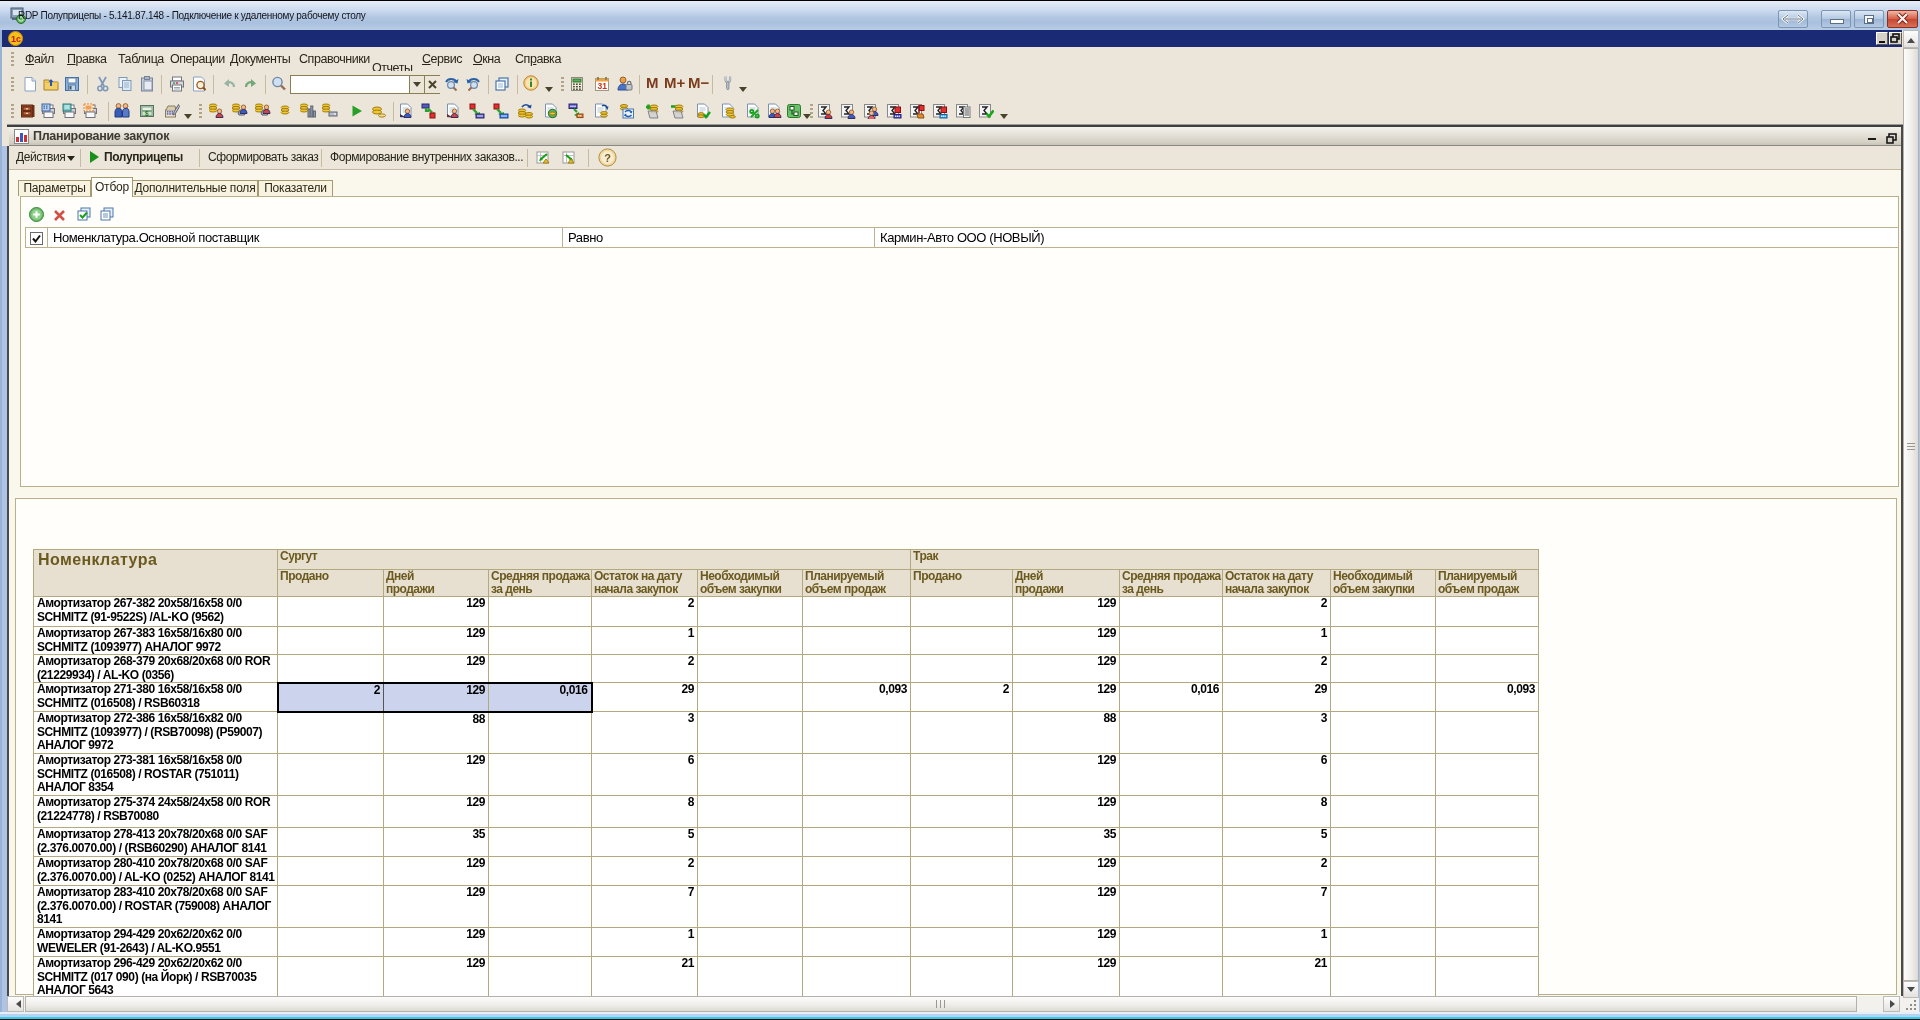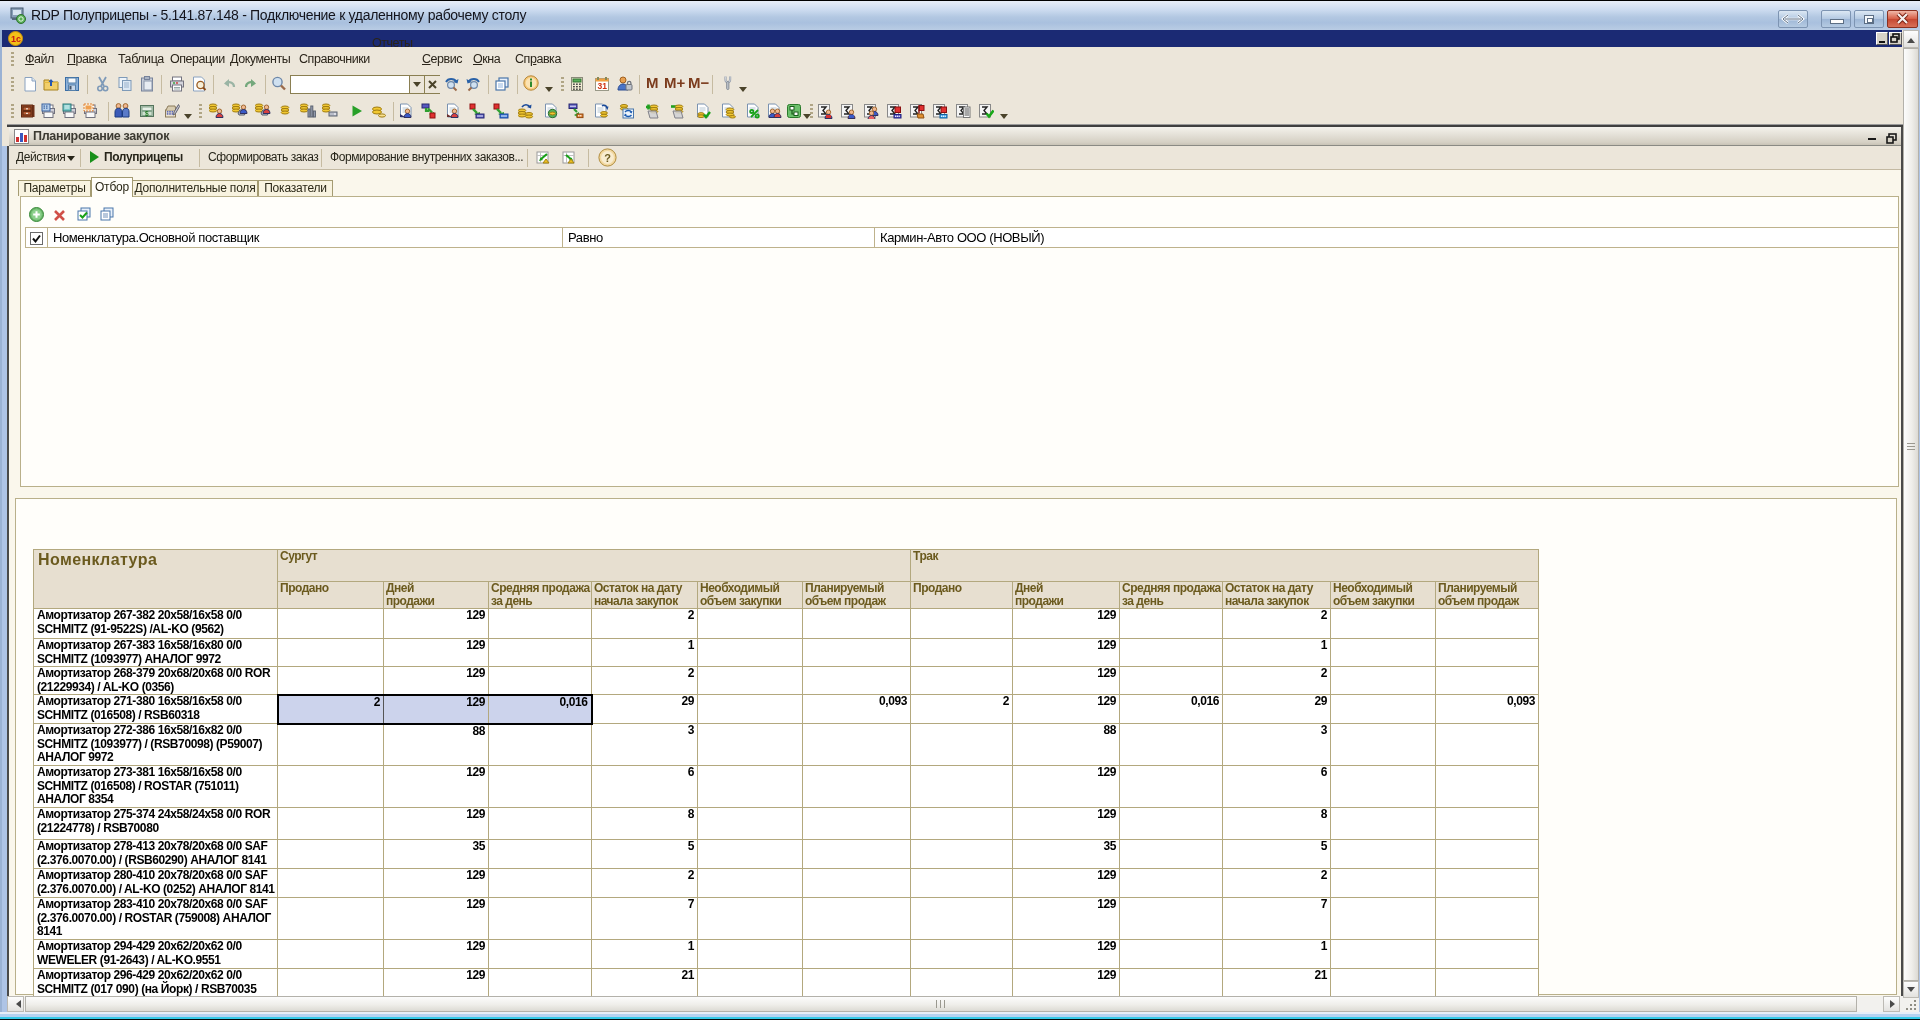--- a/index.html
+++ b/index.html
@@ -24,21 +24,21 @@
 
 <div class="a" style="left:0;top:0;width:1920px;height:30px;background:linear-gradient(180deg,#e8eef8 0%,#cddcf0 30%,#b3c8e2 55%,#a9c0de 75%,#b9cce4 100%);border-top:1px solid #000;box-sizing:border-box"></div>
 <div class="a" style="left:10px;top:7px;width:17px;height:17px">
 <svg viewBox="0 0 17 17">
         <rect x="1" y="1" width="12" height="10" fill="#8aa0b8" stroke="#44586e"></rect>
         <rect x="3" y="3" width="8" height="5" fill="#d8e4f0"></rect>
         <rect x="2" y="11" width="10" height="2" fill="#55687c"></rect>
         <circle cx="11" cy="12" r="4.5" fill="#58b058" stroke="#2e7030"></circle>
         <circle cx="11" cy="12" r="2.2" fill="none" stroke="#e8f8e8"></circle>
       </svg></div>
-<div class="a" style="left:31px;top:0;height:16px;line-height:31px;font-size:14px;letter-spacing:-0.3px;color:#14141c">RDP Полуприцепы - 5.141.87.148 - Подключение к удаленному рабочему столу</div>
+<div class="a" style="left:18px;top:0;height:16px;line-height:31px;font-size:10px;letter-spacing:-0.3px;color:#14141c">RDP Полуприцепы - 5.141.87.148 - Подключение к удаленному рабочему столу</div>
 <div class="a" style="left:1778px;top:10px;width:30px;height:18px;background:linear-gradient(180deg,#dce8f4,#b4c9e2 48%,#9db6d6 52%,#b6cbe2);border:1px solid #7d94b2;border-radius:2px;box-sizing:border-box">
 <svg viewBox="0 0 28 16" style="display:block;width:28px;height:16px">
         <path d="M6 8h16 M9 4l-5 4 5 4 M19 4l5 4-5 4" fill="none" stroke="#fff" stroke-width="2.4"></path>
         <path d="M6 8h16 M9 4l-5 4 5 4 M19 4l5 4-5 4" fill="none" stroke="#5c6e84" stroke-width="1"></path>
       </svg>
     </div>
 <div class="a" style="left:1821px;top:10px;width:30px;height:18px;background:linear-gradient(180deg,#dce8f4,#b4c9e2 48%,#9db6d6 52%,#b6cbe2);border:1px solid #7d94b2;border-radius:2px;box-sizing:border-box">
       <div class="a" style="left:8px;top:8px;width:12px;height:3px;background:#fdfdfd;border:1px solid #5c6e84"></div>
     </div>
 <div class="a" style="left:1854px;top:10px;width:30px;height:18px;background:linear-gradient(180deg,#dce8f4,#b4c9e2 48%,#9db6d6 52%,#b6cbe2);border:1px solid #7d94b2;border-radius:2px;box-sizing:border-box">
@@ -70,21 +70,21 @@
     </div>
 
 <div class="a" style="left:2px;top:47px;width:1901px;height:24px;background:#ece6da"></div>
 <div class="hd" style="left:11px;top:52px;height:14px"></div>
 <div class="mi" style="left:25px;top:47px"><u>Ф</u>айл</div>
 <div class="mi" style="left:67px;top:47px"><u>П</u>равка</div>
 <div class="mi" style="left:118px;top:47px">Таблица</div>
 <div class="mi" style="left:170px;top:47px">Операции</div>
 <div class="mi" style="left:230px;top:47px">Документы</div>
 <div class="mi" style="left:299px;top:47px">Справочники</div>
-<div class="mi" style="left:372px;top:31px">Отчеты</div>
+<div class="mi" style="left:372px;top:56px">Отчеты</div>
 <div class="mi" style="left:422px;top:47px"><u>С</u>ервис</div>
 <div class="mi" style="left:473px;top:47px"><u>О</u>кна</div>
 <div class="mi" style="left:515px;top:47px">Сп<u>р</u>авка</div>
 
 <div class="a" style="left:2px;top:71px;width:1901px;height:27px;background:#ece6da"></div>
 <div class="hd" style="left:11px;top:77px;height:16px"></div>
 <div class="ic" style="left:22px;top:76px">
       <svg viewBox="0 0 16 16">
         <path d="M3 1.5h7l3.5 3.5v10H3z" fill="#fefefe" stroke="#8aa2c0"></path>
         <path d="M10 1.5v3.5h3.5" fill="#dce8f4" stroke="#8aa2c0"></path>
@@ -812,21 +812,21 @@
         <col style="width:105px">
         <col style="width:108px">
         <col style="width:102px">
         <col style="width:107px">
         <col style="width:103px">
         <col style="width:108px">
         <col style="width:105px">
         <col style="width:103px">
       </colgroup>
 <tbody>
-        <tr style="height:32px">
+        <tr style="height:20px">
           <td class="h" rowspan="2" style="font-size:16px;letter-spacing:0.4px;padding-left:4px;line-height:15px;padding-top:2px">Номенклатура</td>
           <td class="h" colspan="6">Сургут</td>
           <td class="h" colspan="6">Трак</td>
         </tr>
 <tr style="height:27px">
           <td class="h">Продано</td>
           <td class="h">Дней<br>продажи</td>
           <td class="h">Средняя продажа<br>за день</td>
           <td class="h">Остаток на дату<br>начала закупок</td>
           <td class="h">Необходимый<br>объем закупки</td>

